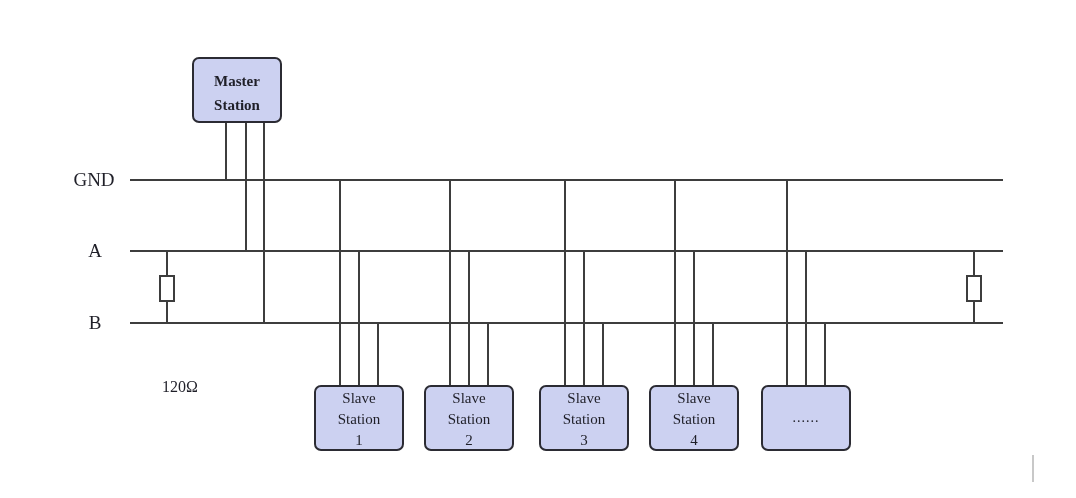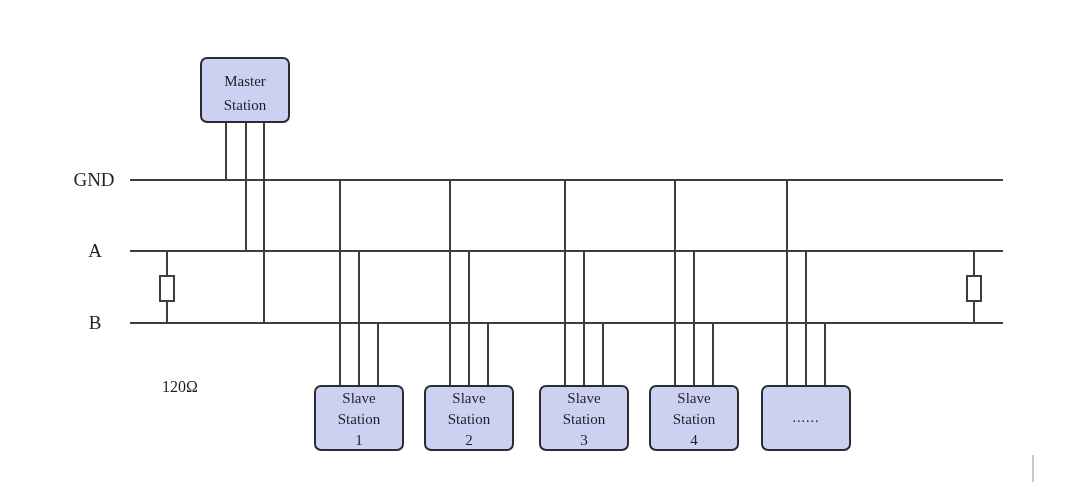--- a/index.html
+++ b/index.html
@@ -64,21 +64,21 @@
 <div class="canvas">
 
   <div class="bus-label" style="left:70px;top:171px;width:48px;">GND</div>
   <div class="bus-label" style="left:87px;top:242px;width:16px;">A</div>
   <div class="bus-label" style="left:87px;top:314px;width:16px;">B</div>
 
   <div class="hline" style="left:130px;top:179px;width:873px;"></div>
   <div class="hline" style="left:130px;top:250px;width:873px;"></div>
   <div class="hline" style="left:130px;top:322px;width:873px;"></div>
 
-  <div class="station master" style="left:200px;top:57px;">
+  <div class="station master" style="left:192px;top:57px;font-weight:bold;">
     <div class="st-line">Master</div>
     <div class="st-line">Station</div>
   </div>
   <i class="vline" style="left:225px;top:123px;height:58px;"></i>
   <i class="vline" style="left:245px;top:123px;height:129px;"></i>
   <i class="vline" style="left:263px;top:123px;height:201px;"></i>
 
   <i class="vline" style="left:166px;top:250px;height:26px;"></i>
   <div class="resistor-body" style="left:159px;top:275px;"></div>
   <i class="vline" style="left:166px;top:301px;height:23px;"></i>

